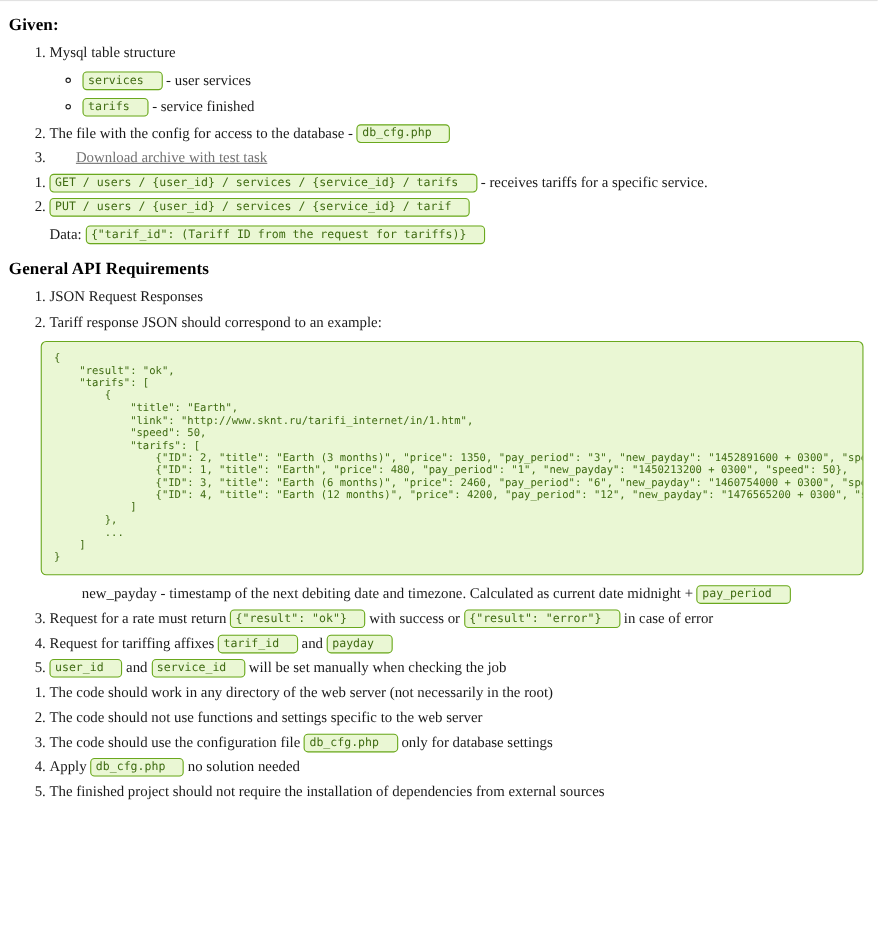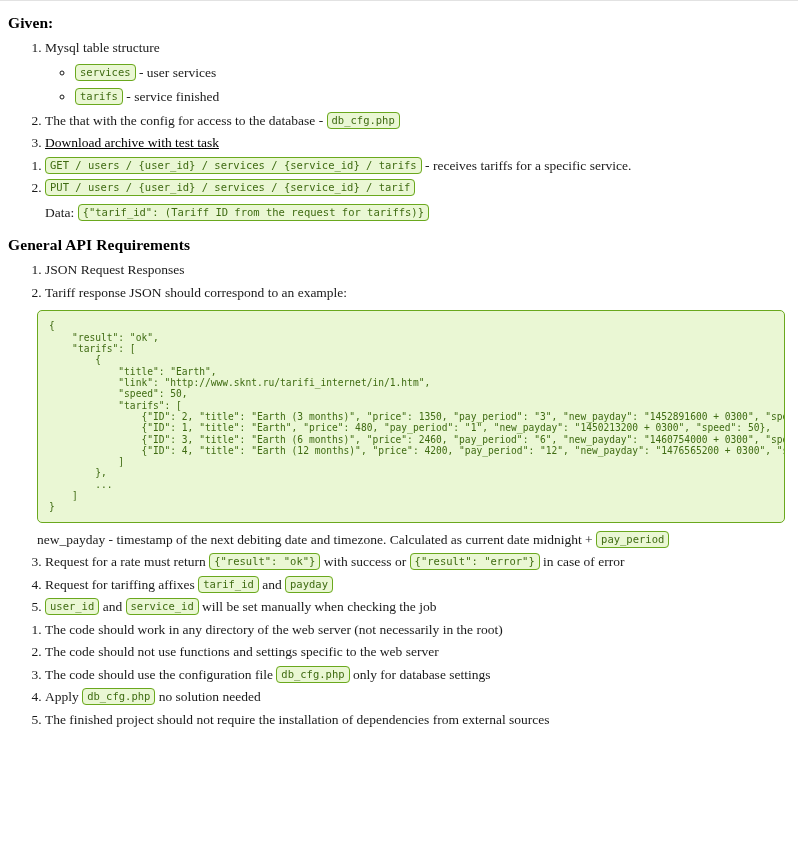--- a/index.html
+++ b/index.html
@@ -56,21 +56,21 @@
   .flow {
     margin: 3px 0 3px 0;
     line-height: 1.6;
   }
   code.chip {
     font-family: "DejaVu Sans Mono", "Liberation Mono", monospace;
     font-size: 10.5px;
     background: #eaf7d4;
     border: 1px solid #6aa81e;
     border-radius: 4px;
-    padding: 1px 4px 2px 4px;
+    padding: 1px 16px 2px 4px;
     color: #3f6b12;
     white-space: nowrap;
     line-height: 1.1;
     vertical-align: 1px;
   }
   pre.codeblock {
     font-family: "DejaVu Sans Mono", "Liberation Mono", monospace;
     font-size: 9.6px;
     line-height: 1.18;
     background: #eaf7d4;
@@ -78,22 +78,23 @@
     border-radius: 5px;
     color: #3f6b12;
     margin: 7px 0 7px 29px;
     padding: 9px 10px 9px 11px;
     width: 748px;
     box-sizing: border-box;
     overflow: hidden;
     white-space: pre;
   }
   a.dl {
-    color: #000000;
+    color: #737373;
     text-decoration: underline;
+    margin-left: 24px;
   }
 </style>
 </head>
 <body>
 
 <div class="topline"></div>
 
 <div class="page">
 
   <h2 class="section">Given:</h2>
@@ -104,21 +105,21 @@
       <ul class="lvl2">
         <li>
           <code class="chip">services</code><span> - user services</span>
         </li>
         <li>
           <code class="chip">tarifs</code><span> - service finished</span>
         </li>
       </ul>
     </li>
     <li>
-      <span>The that with the config for access to the database - </span><code class="chip">db_cfg.php</code>
+      <span>The file with the config for access to the database - </span><code class="chip">db_cfg.php</code>
     </li>
     <li>
       <a class="dl" href="#">Download archive with test task</a>
     </li>
   </ol>
 
 
   <ol class="lvl1">
     <li>
       <code class="chip">GET / users / {user_id} / services / {service_id} / tarifs</code><span> - receives tariffs for a specific service.</span>
@@ -153,21 +154,21 @@
                 {"ID": 3, "title": "Earth (6 months)", "price": 2460, "pay_period": "6", "new_payday": "1460754000 + 0300", "speed": 50},
                 {"ID": 4, "title": "Earth (12 months)", "price": 4200, "pay_period": "12", "new_payday": "1476565200 + 0300", "speed": 50}
             ]
         },
         ...
     ]
 }</pre>
 
   <div class="page-inner">
     <ol class="lvl1" start="3">
-      <li style="list-style:none; margin-left:-8px;">
+      <li style="list-style:none; margin-left:-8px;text-align:center;">
         <span>new_payday - timestamp of the next debiting date and timezone. Calculated as current date midnight + </span><code class="chip">pay_period</code>
       </li>
     </ol>
     <ol class="lvl1" start="3">
       <li>
         <span>Request for a rate must return </span><code class="chip">{"result": "ok"}</code><span> with success or </span><code class="chip">{"result": "error"}</code><span> in case of error</span>
       </li>
       <li>
         <span>Request for tariffing affixes </span><code class="chip">tarif_id</code><span> and </span><code class="chip">payday</code>
       </li>

